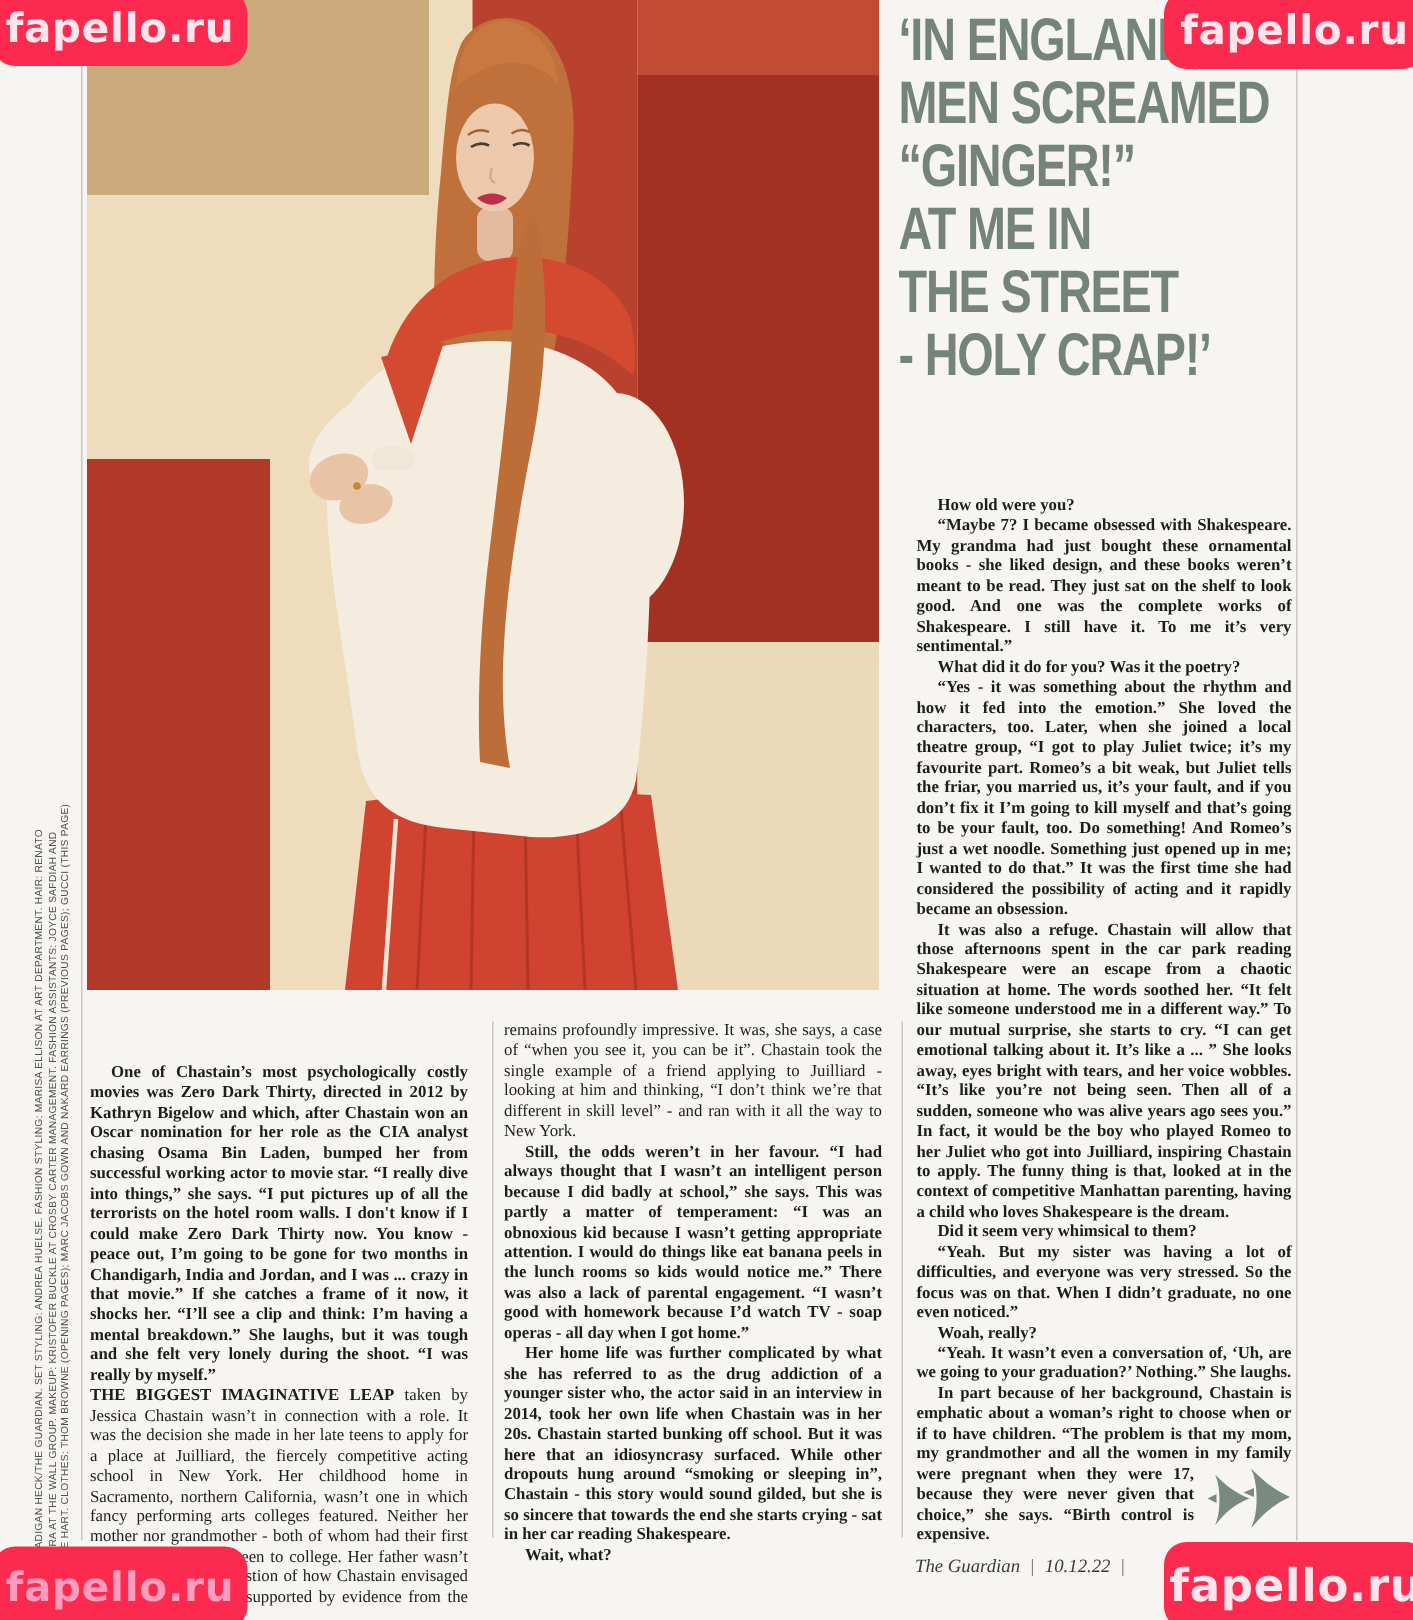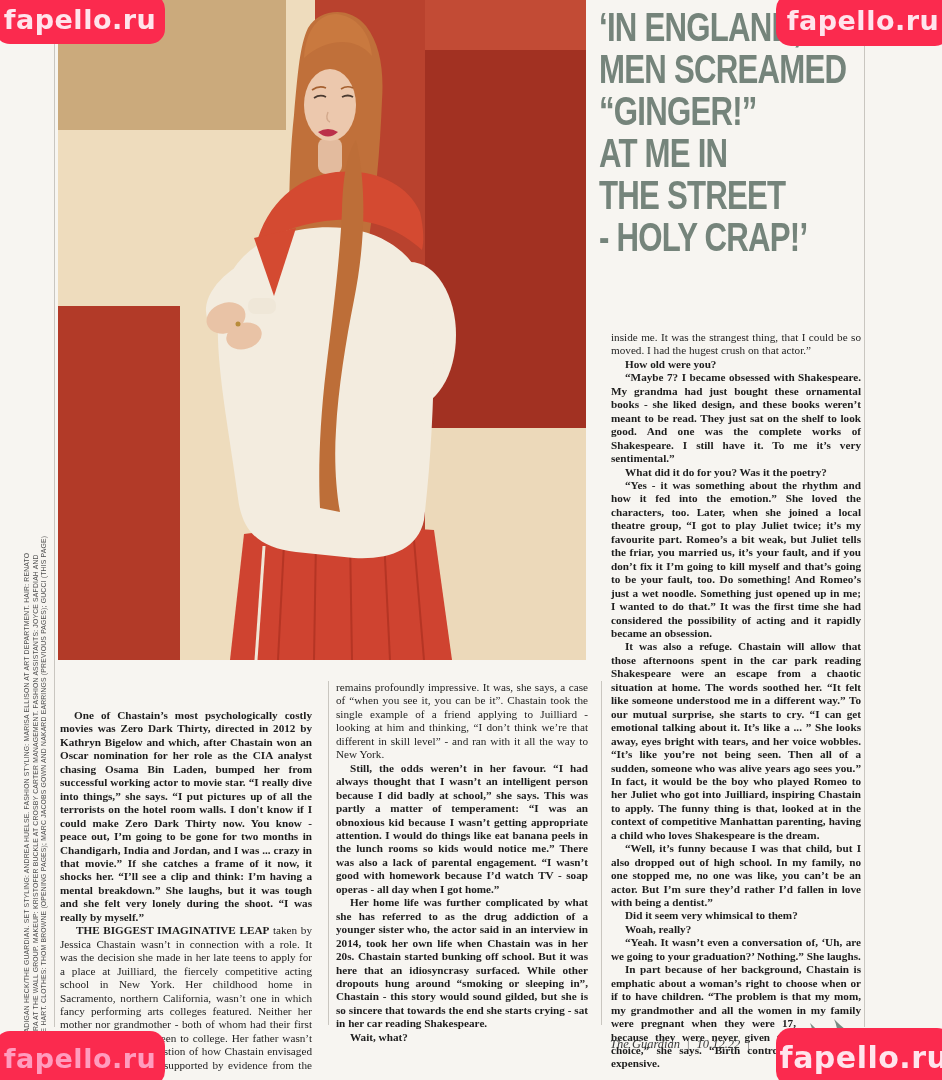--- a/index.html
+++ b/index.html
@@ -15,21 +15,21 @@
            line-height:42px;color:#75847b;letter-spacing:-1px;white-space:nowrap;
            transform:scaleX(0.78);transform-origin:0 0;}
   
   .col{position:absolute;text-align:justify;color:#1d1d1d;font-size:11.2px;line-height:13.45px;}
   #col1{left:60px;top:709px;width:252px;}
   #col2{left:336px;top:681px;width:252px;}
   #col3{left:611px;top:331px;width:250px;}
   .col p{margin:0;}
   .indent{text-indent:14px;font-weight:bold;}
   .gap-top{margin-top:13px;}
-  .lead-in{font-weight:bold;margin-left:16px;}
+  .lead-in{font-weight:bold;}
   
   .jump-float{float:right;width:58px;height:44px;margin:2px 0 0 7px;}
   .jump-float svg{display:block;}
   
   #credits{position:absolute;left:-329px;top:679px;width:730px;height:26px;
            transform:rotate(-90deg);transform-origin:center;
            font-family:"Liberation Sans",sans-serif;font-size:6.8px;line-height:8.6px;
            color:#4f4f4f;letter-spacing:.2px;white-space:nowrap;}
   
   #footer{position:absolute;left:610px;top:1037px;width:260px;font-style:italic;
@@ -136,28 +136,27 @@
   </div>
 
   <div id="col2" class="col">
     <p>remains profoundly impressive. It was, she says, a case of “when you see it, you can be it”. Chastain took the single example of a friend applying to Juilliard - looking at him and thinking, “I don’t think we’re that different in skill level” - and ran with it all the way to New York.</p>
     <p class="indent">Still, the odds weren’t in her favour. “I had always thought that I wasn’t an intelligent person because I did badly at school,” she says. This was partly a matter of temperament: “I was an obnoxious kid because I wasn’t getting appropriate attention. I would do things like eat banana peels in the lunch rooms so kids would notice me.” There was also a lack of parental engagement. “I wasn’t good with homework because I’d watch TV - soap operas - all day when I got home.”</p>
     <p class="indent">Her home life was further complicated by what she has referred to as the drug addiction of a younger sister who, the actor said in an interview in 2014, took her own life when Chastain was in her 20s. Chastain started bunking off school. But it was here that an idiosyncrasy surfaced. While other dropouts hung around “smoking or sleeping in”, Chastain - this story would sound gilded, but she is so sincere that towards the end she starts crying - sat in her car reading Shakespeare.</p>
     <p class="indent">Wait, what?</p>
   </div>
 
   <div id="col3" class="col">
-    <p>inside me. It was the strangest thing, that I could be so moved. I had the hugest crush on that actor.”</p>
     <p class="indent">How old were you?</p>
     <p class="indent">“Maybe 7? I became obsessed with Shakespeare. My grandma had just bought these ornamental books - she liked design, and these books weren’t meant to be read. They just sat on the shelf to look good. And one was the complete works of Shakespeare. I still have it. To me it’s very sentimental.”</p>
     <p class="indent">What did it do for you? Was it the poetry?</p>
     <p class="indent">“Yes - it was something about the rhythm and how it fed into the emotion.” She loved the characters, too. Later, when she joined a local theatre group, “I got to play Juliet twice; it’s my favourite part. Romeo’s a bit weak, but Juliet tells the friar, you married us, it’s your fault, and if you don’t fix it I’m going to kill myself and that’s going to be your fault, too. Do something! And Romeo’s just a wet noodle. Something just opened up in me; I wanted to do that.” It was the first time she had considered the possibility of acting and it rapidly became an obsession.</p>
     <p class="indent">It was also a refuge. Chastain will allow that those afternoons spent in the car park reading Shakespeare were an escape from a chaotic situation at home. The words soothed her. “It felt like someone understood me in a different way.” To our mutual surprise, she starts to cry. “I can get emotional talking about it. It’s like a ... ” She looks away, eyes bright with tears, and her voice wobbles. “It’s like you’re not being seen. Then all of a sudden, someone who was alive years ago sees you.” In fact, it would be the boy who played Romeo to her Juliet who got into Juilliard, inspiring Chastain to apply. The funny thing is that, looked at in the context of competitive Manhattan parenting, having a child who loves Shakespeare is the dream.</p>
-    <p class="indent">“Well, it’s funny because I was that child, but I also dropped out of high school. In my family, no one stopped me, no one was like, you can’t be an actor. But I’m sure they’d rather I’d fallen in love with being a dentist.”</p>
     <p class="indent">Did it seem very whimsical to them?</p>
+    <p class="indent">“Yeah. But my sister was having a lot of difficulties, and everyone was very stressed. So the focus was on that. When I didn’t graduate, no one even noticed.”</p>
     <p class="indent">Woah, really?</p>
     <p class="indent">“Yeah. It wasn’t even a conversation of, ‘Uh, are we going to your graduation?’ Nothing.” She laughs.</p>
     <p class="indent"><span>In part because of her background, Chastain is emphatic about a woman’s right to choose when or if to have children. “The problem is that my mom, my grandmother and all the women in my family were </span><span class="jump-float">
           <svg width="58" height="44" viewBox="0 0 58 44">
             <g fill="#7a8a82">
               <path d="M2 20 L8 17 L8 23 Z"></path>
               <path d="M7 4 C14 11 20 16 30 20 C20 24 14 29 7 38 C11 30 11 12 7 4 Z"></path>
               <path d="M26 16 L33 13 L33 19 Z"></path>
               <path d="M31 0 C39 8 46 14 57 19 C46 24 39 30 31 40 C36 30 36 10 31 0 Z"></path>
             </g>

